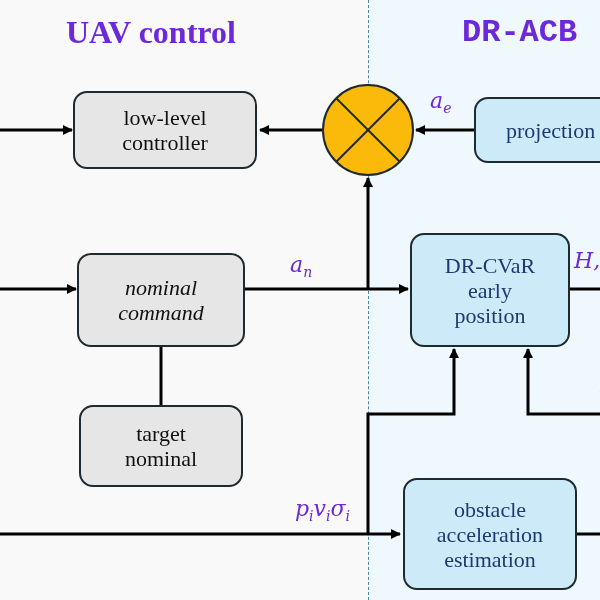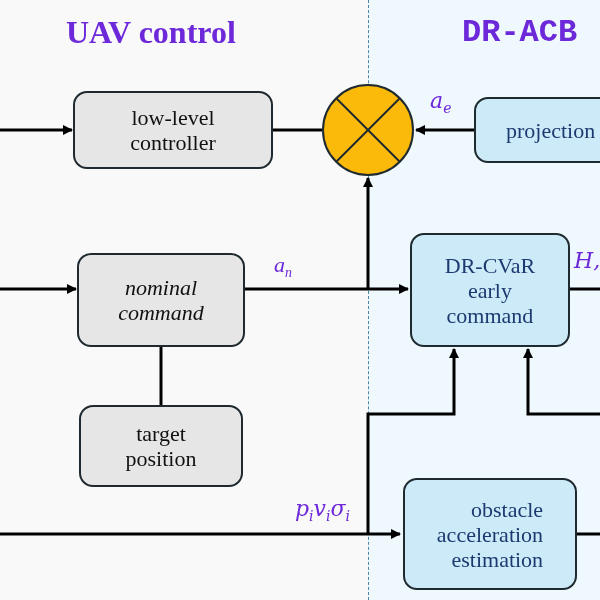--- a/index.html
+++ b/index.html
@@ -58,31 +58,31 @@
     <line x1="576" y1="534" x2="600" y2="534"></line>
   </g>
 
   <g>
     <circle id="sj" cx="368" cy="130" r="45" stroke="#1f2a30" stroke-width="2" fill="#fbb90a"></circle>
     <line x1="336" y1="98" x2="400" y2="162" stroke="#1f2a30" stroke-width="2"></line>
     <line x1="400" y1="98" x2="336" y2="162" stroke="#1f2a30" stroke-width="2"></line>
   </g>
 </svg>
 
-<div class="box gray" style="left:73px;top:91px;width:200px;height:78px;">low-level
+<div class="box gray" style="left:73px;top:91px;width:184px;height:78px;">low-level
 controller</div>
 <div class="box gray" style="left:77px;top:253px;width:168px;height:94px;font-style:italic;">nominal
 command</div>
 <div class="box gray" style="left:79px;top:405px;width:164px;height:82px;">target
-position</div>
+nominal</div>
 <div class="box blue" style="left:474px;top:97px;width:160px;height:66px;justify-content:flex-start;padding-left:30px;">projection</div>
 <div class="box blue" style="left:410px;top:233px;width:160px;height:114px;">DR-CVaR
 early
-command</div>
-<div class="box blue" style="left:403px;top:478px;width:174px;height:112px;text-align:right;">obstacle
+position</div>
+<div class="box blue" style="left:403px;top:478px;width:174px;height:112px;">obstacle
 acceleration
 estimation</div>
 
 <div class="lbl" style="left:430px;top:88px;"><span>a</span><sub>e</sub></div>
-<div class="lbl" style="left:274px;top:252px;font-family:Liberation Serif, serif;"><span>a</span><sub>n</sub></div>
+<div class="lbl" style="left:290px;top:252px;"><span>a</span><sub>n</sub></div>
 <div class="lbl" style="left:574px;top:248px;"><span>H,</span></div>
 <div class="lbl" style="left:580px;top:376px;margin-left:19px;"><span>α</span><sub>i</sub></div>
 <div class="lbl" style="left:283px;top:496px;margin-left:12px;"><span>p</span><sub>i</sub><span>v</span><sub>i</sub><span>σ</span><sub>i</sub></div>
 
 </body></html>

